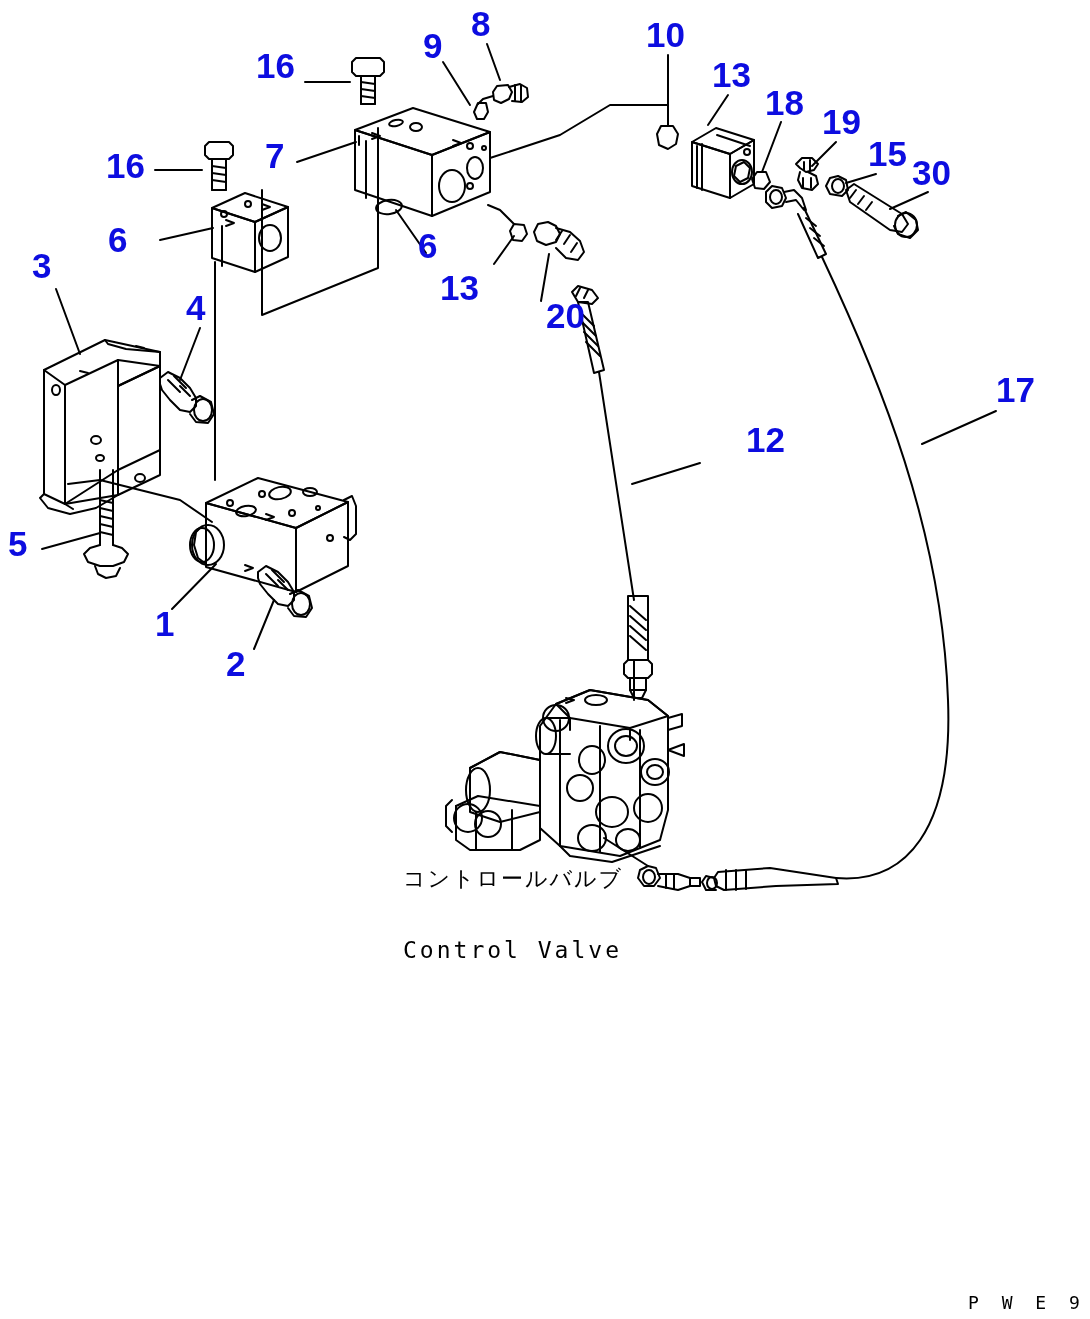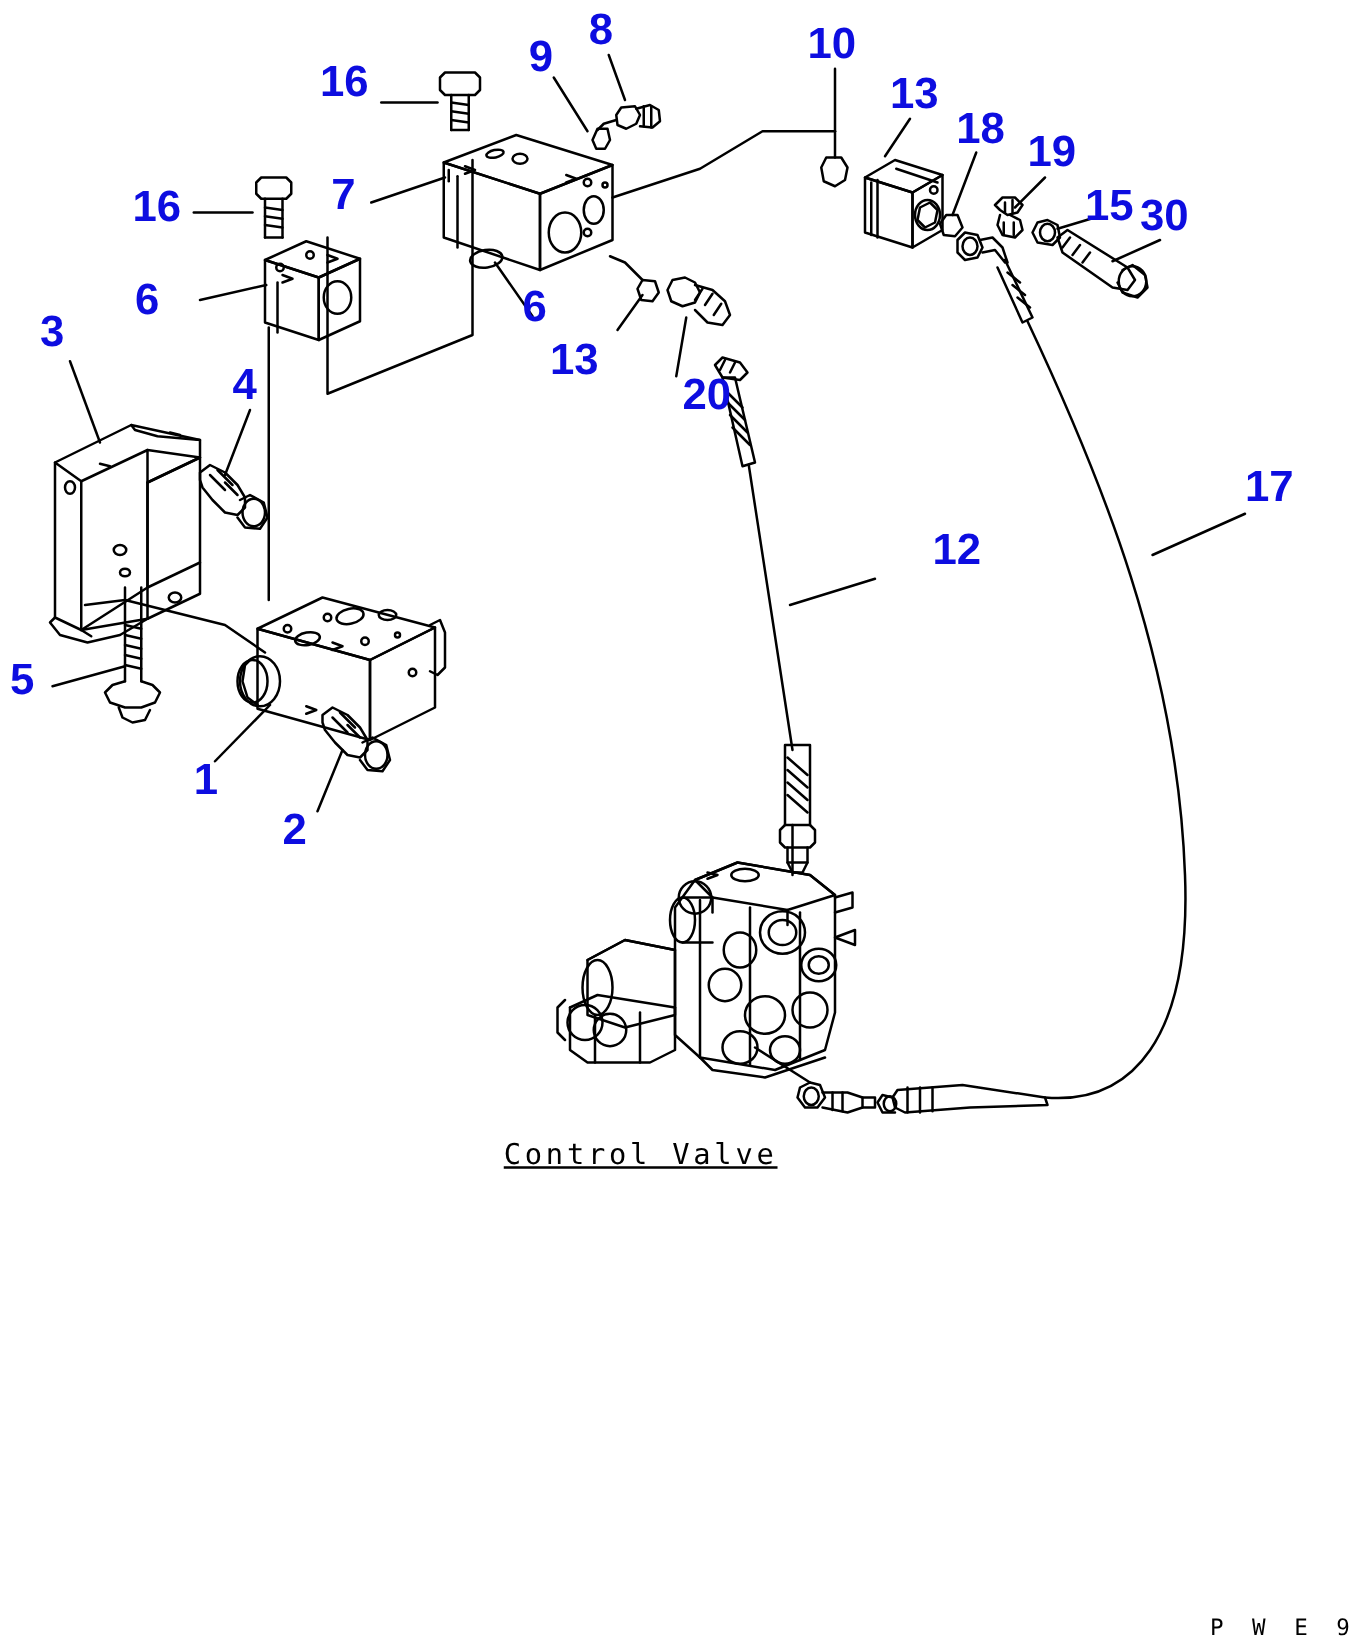--- a/index.html
+++ b/index.html
@@ -386,33 +386,34 @@
     </g>
   </svg>
 
   <div class="callout" style="left:256px; top:48px;">16</div>
   <div class="callout" style="left:423px; top:28px;">9</div>
   <div class="callout" style="left:471px; top:6px;">8</div>
   <div class="callout" style="left:646px; top:17px;">10</div>
   <div class="callout" style="left:712px; top:57px;">13</div>
   <div class="callout" style="left:765px; top:85px;">18</div>
   <div class="callout" style="left:822px; top:104px;">19</div>
-  <div class="callout" style="left:868px; top:136px;margin-top:11px;">15</div>
+  <div class="callout" style="left:868px; top:136px;">15</div>
   <div class="callout" style="left:912px; top:155px;">30</div>
   <div class="callout" style="left:265px; top:138px;">7</div>
   <div class="callout" style="left:106px; top:148px;">16</div>
   <div class="callout" style="left:108px; top:222px;">6</div>
   <div class="callout" style="left:32px;  top:248px;">3</div>
   <div class="callout" style="left:186px; top:290px;">4</div>
   <div class="callout" style="left:418px; top:228px;">6</div>
   <div class="callout" style="left:440px; top:270px;">13</div>
   <div class="callout" style="left:502px; top:298px;margin-left:44px;">20</div>
   <div class="callout" style="left:8px;   top:526px;">5</div>
   <div class="callout" style="left:155px; top:606px;">1</div>
   <div class="callout" style="left:226px; top:646px;">2</div>
   <div class="callout" style="left:702px; top:422px;margin-left:44px;">12</div>
   <div class="callout" style="left:996px; top:372px;">17</div>
 
-  <div class="cap-en" style="left:403px; top:911px;text-decoration:underline;">Control Valve</div>
+  <div class="cap-jp" style="left:403px; top:864px;">コントロールバルブ</div>
+  <div class="cap-en" style="left:403px; top:937px;">Control Valve</div>
 
   <div class="docid" style="left:968px; top:1292px;">P W E 9 3 5 4</div>
 
 </div>
 
 </body></html>

